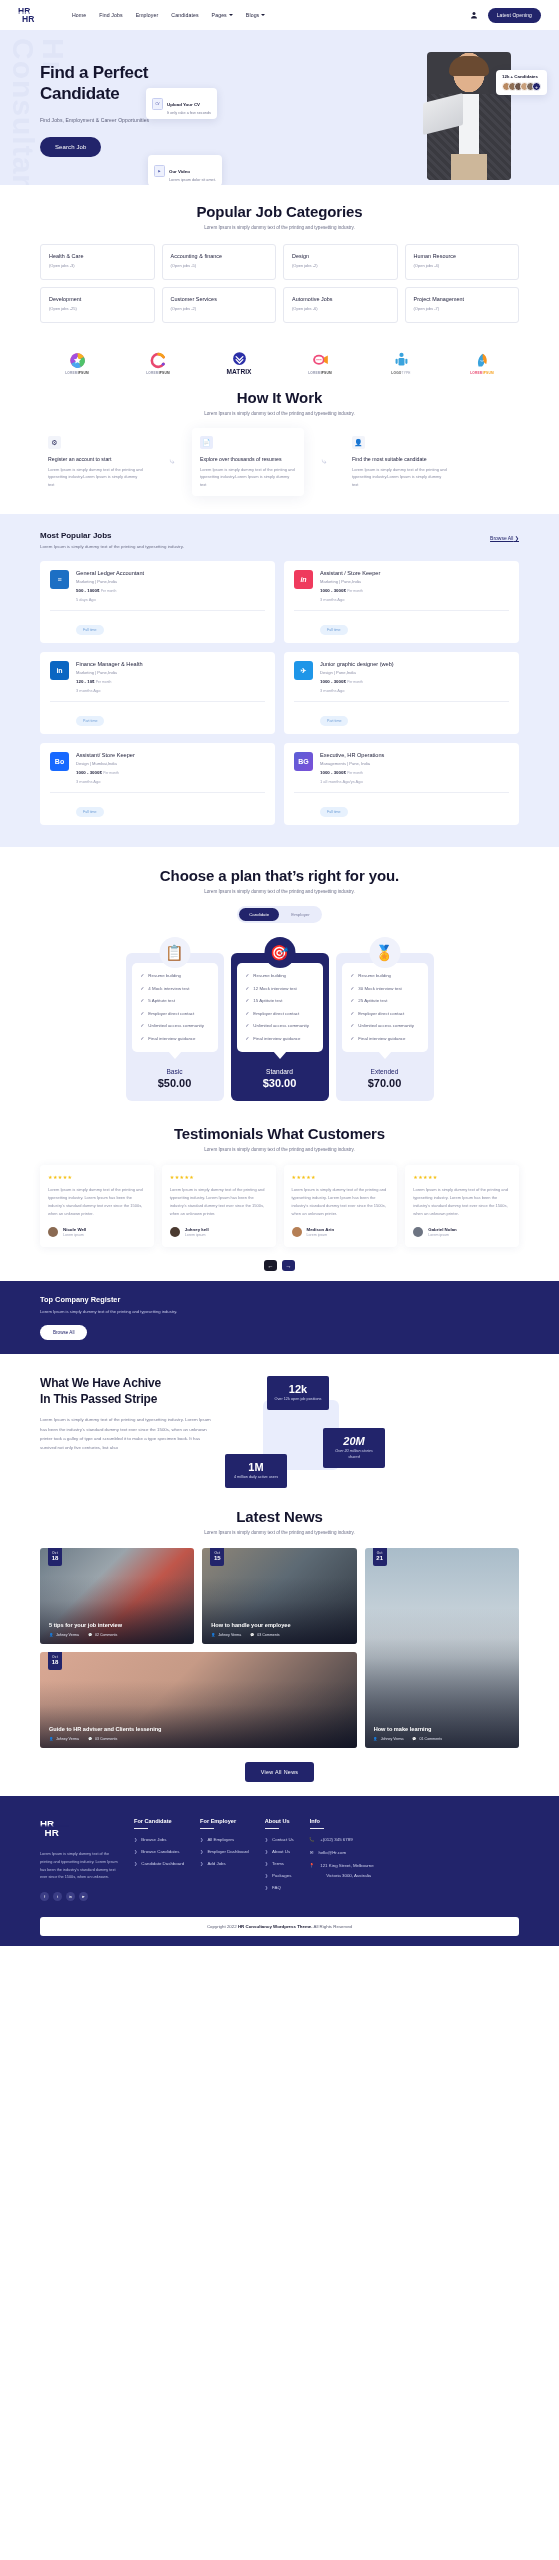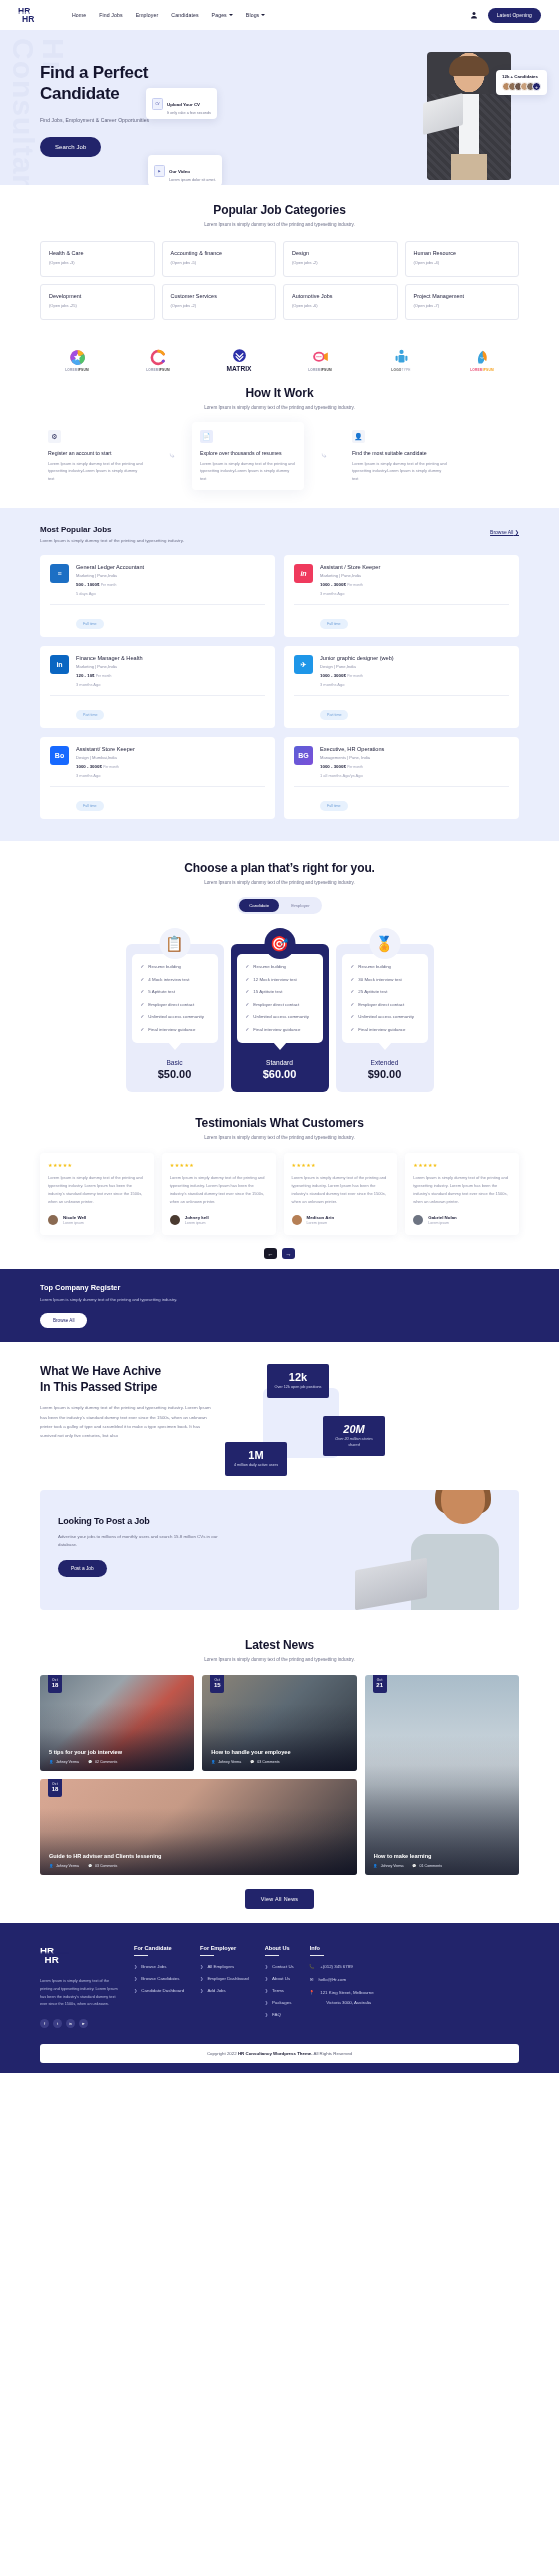--- a/index.html
+++ b/index.html
@@ -91,21 +91,21 @@
   .avatars span {
     width:9px;height:9px;border-radius:50%;border:1px solid #fff;margin-left:-3px;
     display:block;
   }
   .avatars span:first-child { margin-left:0; }
   .avatars .plus { background:#22246b; color:#fff; font-size:5px; display:flex;
     align-items:center;justify-content:center; }
 
   
   .section { padding:18px 40px; }
-  .sec-title { font-size:12px; font-weight:700; text-align:center; color:#15152e; letter-spacing:-.1px;}
+  .sec-title { font-size:15px; font-weight:700; text-align:center; color:#15152e; letter-spacing:-.1px;}
   .sec-sub { font-size:4.6px; color:#6c6f88; text-align:center; margin-top:5px; }
 
   .cat-grid { display:grid; grid-template-columns:repeat(4,1fr); gap:7px; margin-top:14px; }
   .cat-card {
     border:.6px solid #e6e8f0; border-radius:3px; background:#fff;
     padding:8px 8px 9px 8px; min-height:36px;
   }
   .cat-name { font-size:5.4px; color:#20213d; letter-spacing:.05px; }
   .cat-open { font-size:4px; color:#8b8ea6; margin-top:4px; }
 
@@ -660,21 +660,21 @@
             <div class="plan-feat">
                 <span class="chk">✓</span>
                 <span>Unlimited access community</span>
               </div>
             <div class="plan-feat">
                 <span class="chk">✓</span>
                 <span>Final interview guidance</span>
               </div>
           </div>
           <div class="plan-name">Standard</div>
-          <div class="plan-price">$60.00</div>
+          <div class="plan-price">$30.00</div>
         </div>
       </div>
 
       <div class="plan">
         <div class="plan-ico">🏅</div>
         <div class="plan-body">
           <div class="plan-list">
             <div class="plan-feat">
                 <span class="chk">✓</span>
                 <span>Resume building</span>
@@ -694,21 +694,21 @@
             <div class="plan-feat">
                 <span class="chk">✓</span>
                 <span>Unlimited access community</span>
               </div>
             <div class="plan-feat">
                 <span class="chk">✓</span>
                 <span>Final interview guidance</span>
               </div>
           </div>
           <div class="plan-name">Extended</div>
-          <div class="plan-price">$90.00</div>
+          <div class="plan-price">$70.00</div>
         </div>
       </div>
 
     </div>
   </div>
 
   <div class="testi-sec">
     <div class="sec-title">Testimonials What Customers</div>
     <div class="sec-sub">Lorem Ipsum is simply dummy text of the printing and typesetting industry.</div>
     <div class="testi-grid">
@@ -794,35 +794,20 @@
         <div class="num">20M</div>
         <div class="cap">Over 20 million stories shared</div>
       </div>
       <div class="achv achv-3">
         <div class="num">1M</div>
         <div class="cap">4 million daily active users</div>
       </div>
     </div>
   </div>
 
-  <div class="post-sec">
-    <div class="post-card">
-      <div class="post-inner">
-        <h3>Looking To Post a Job</h3>
-        <p>Advertise your jobs to millions of monthly users and search 15.8 million CVs in our database.</p>
-        <button class="btn-post">Post a Job</button>
-      </div>
-      <div class="woman">
-        <div class="hair2"></div>
-        <div class="head"></div>
-        <div class="body2"></div>
-        <div class="lap"></div>
-      </div>
-    </div>
-  </div>
 
   <div class="news-sec">
     <div class="sec-title">Latest News</div>
     <div class="sec-sub">Lorem Ipsum is simply dummy text of the printing and typesetting industry.</div>
     <div class="news-grid">
 
       <div class="news-card">
         <div class="news-img" style="background:linear-gradient(135deg,#6b7a86 0%,#9aa4ab 35%,#c0564a 60%,#3d4650 100%)"></div>
         <div class="news-ov"></div>
         <div class="news-date">

